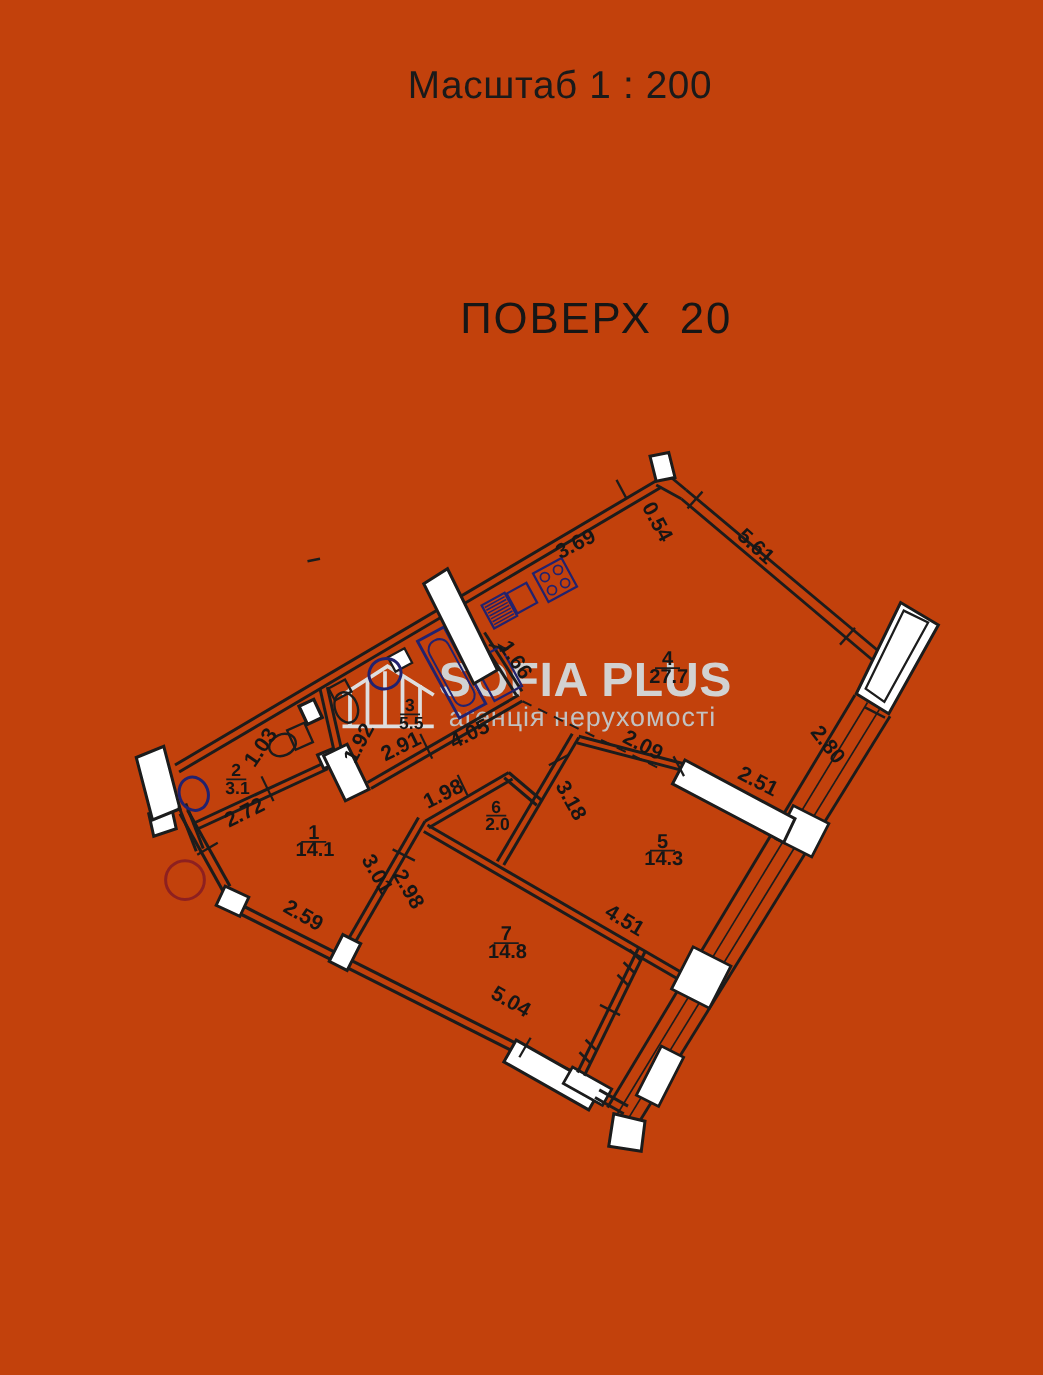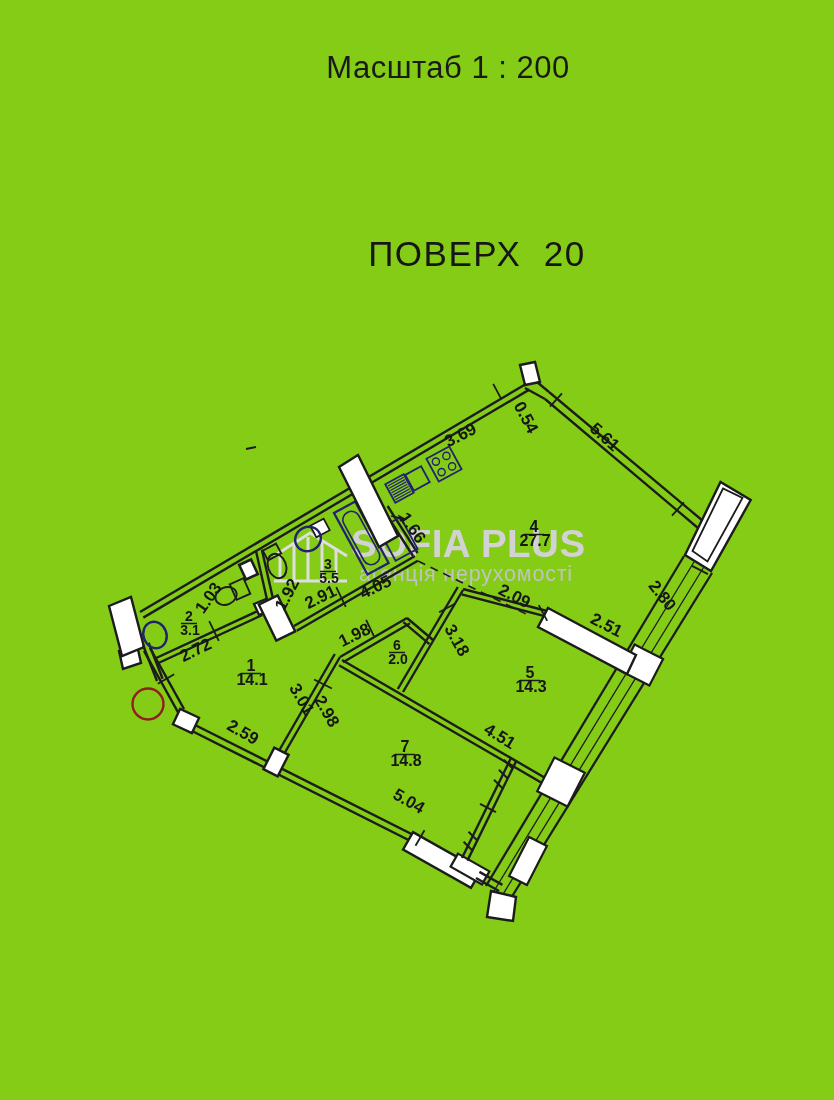--- a/index.html
+++ b/index.html
@@ -1,16 +1,16 @@
 <!DOCTYPE html>
 <html><head>
 <meta charset="utf-8">
 <style>
   html,body { margin:0; padding:0; background:#ffffff; }
-  #page { position:relative; width:834px; height:1100px; background:#84cc16; overflow:hidden; }
+  #page { position:relative; width:834px; height:1100px; background:#c2410c; overflow:hidden; }
   svg { filter: blur(0.3px); }
 </style>
 </head>
 <body>
 <div id="page">
 <svg width="834" height="1100" viewBox="0 0 834 1100" xmlns="http://www.w3.org/2000/svg">
 
 <text x="448.0" y="78.0" font-family="Liberation Sans, sans-serif" font-size="31" fill="#1a1a1a" font-weight="400" text-anchor="middle" letter-spacing="0.5">Масштаб 1 : 200</text>
 
 <text x="477.0" y="266.0" font-family="Liberation Sans, sans-serif" font-size="35" fill="#161616" font-weight="400" text-anchor="middle" letter-spacing="1.5">ПОВЕРХ&nbsp;&nbsp;20</text>

